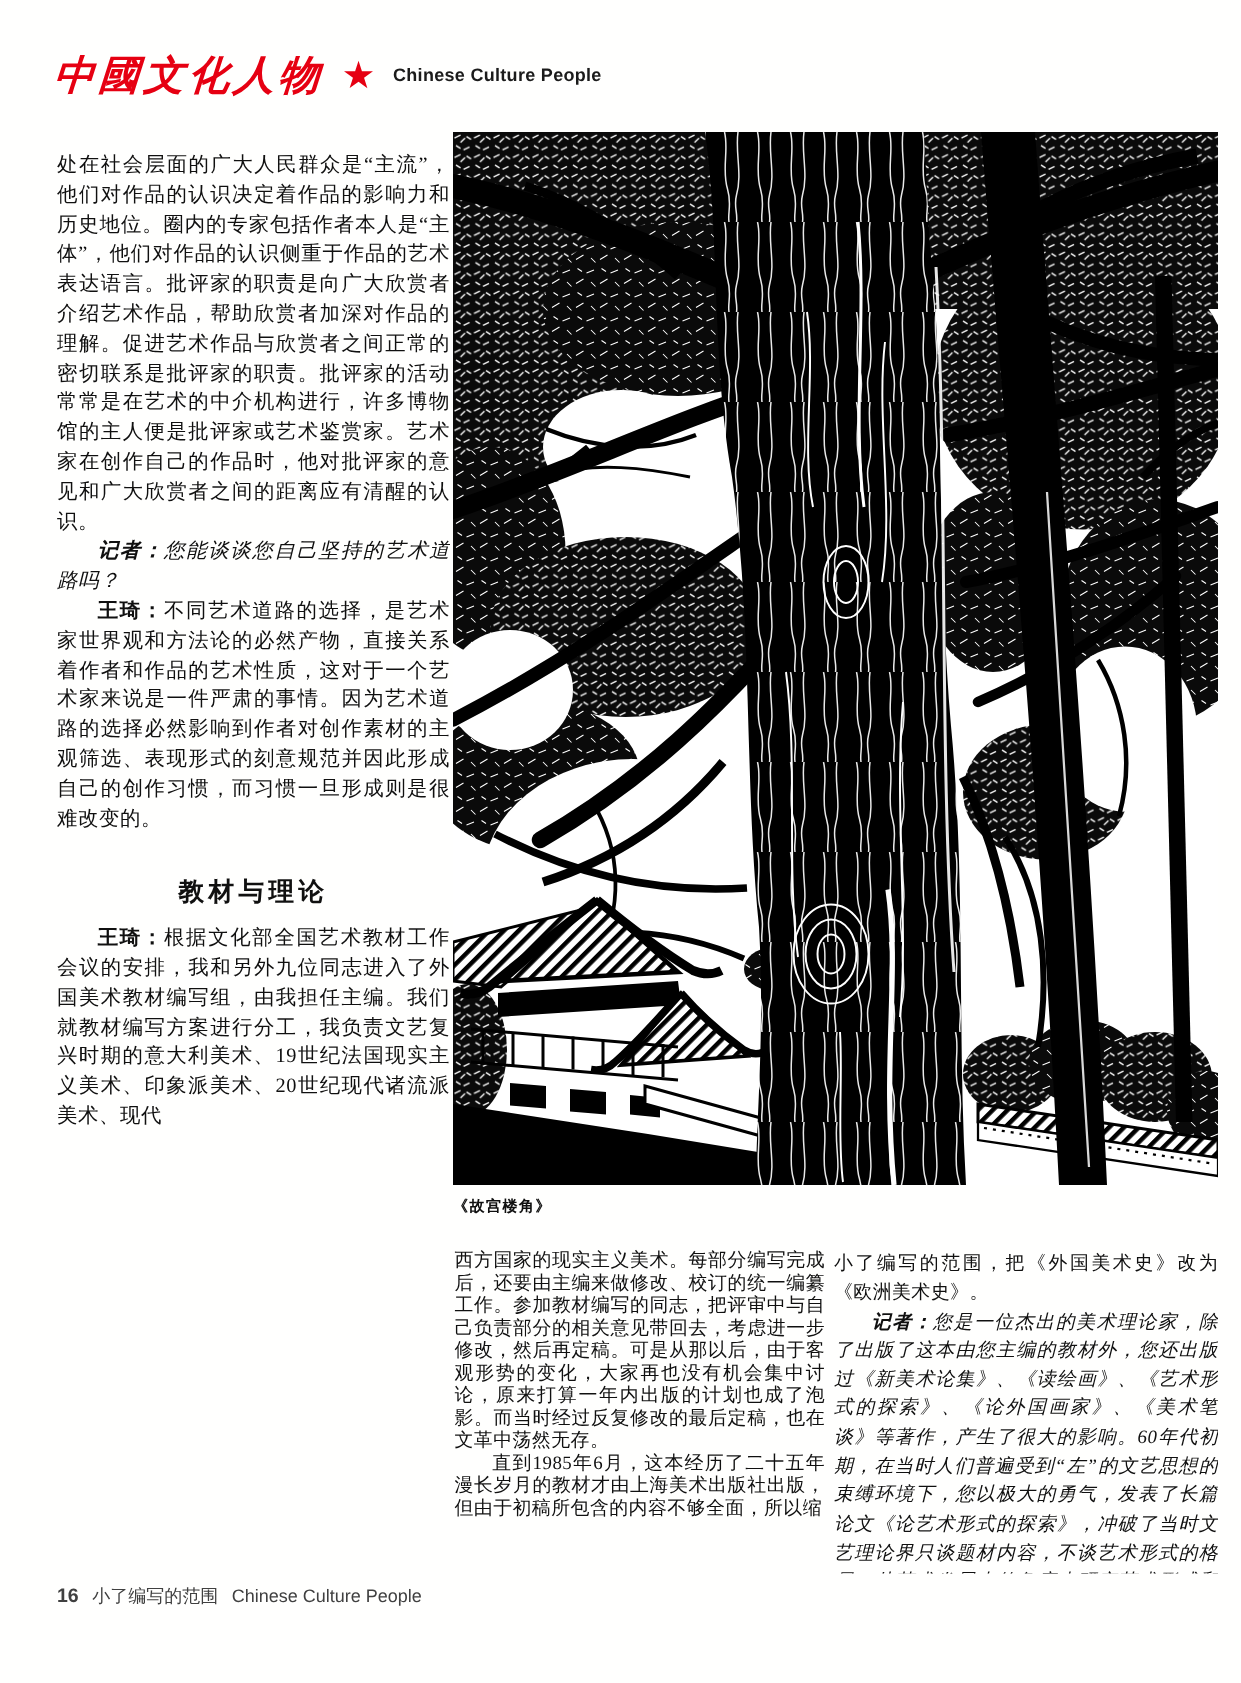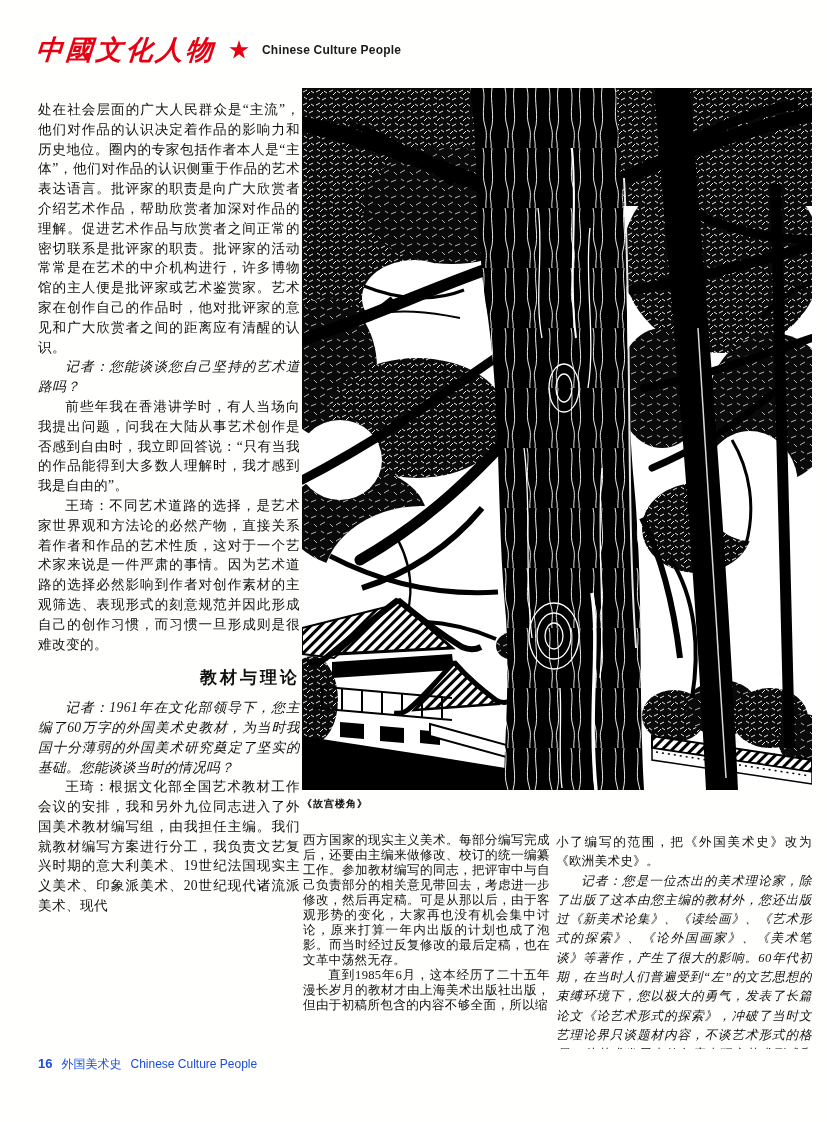--- a/index.html
+++ b/index.html
@@ -18,52 +18,50 @@
   .col{position:absolute;text-align:justify;text-justify:inter-ideograph;}
   .col-left{left:38px;top:100px;width:262px;height:960px;font-size:13.6px;
             line-height:19.8px;letter-spacing:.4px;overflow:hidden;}
   .col-mid{left:303px;top:833px;width:247px;height:216px;font-size:12.6px;
            line-height:15px;letter-spacing:.3px;overflow:hidden;}
   .col-right{left:556px;top:833px;width:256px;height:216px;font-size:12.6px;
              line-height:19.3px;letter-spacing:.3px;overflow:hidden;}
   .par{margin:0;text-indent:2em;}
   .par.noind{text-indent:0;}
   .kai{font-style:italic;}
-  .label{font-weight:normal;}
-  .section-heading{font-size:17px;font-weight:bold;text-align:right;
-                   margin:14px 0 10px;letter-spacing:3px;}
+  .label{font-weight:bold;}
+  .section-heading{font-size:17px;font-weight:bold;text-align:center;
+                   margin:30px 0 10px;letter-spacing:3px;}
 
   
   .artwork{position:absolute;left:302px;top:88px;width:510px;height:702px;}
   .caption{position:absolute;left:302px;top:797px;font-size:10px;font-weight:bold;
            letter-spacing:1px;}
 
   
   .footer{position:absolute;left:38px;top:1056px;display:flex;gap:9px;align-items:baseline;
-          font-family:"Liberation Sans",sans-serif;font-size:12px;color:#1d4ed8;}
+          font-family:"Liberation Sans",sans-serif;font-size:12px;color:#404040;}
   .page-num{font-weight:bold;font-size:13px;}
 </style>
 </head>
 <body>
 
 <div class="page">
 
   <div class="header">
     <span class="logo-cn">中國文化人物</span>
     <span class="star">★</span>
     <span class="logo-en">Chinese Culture People</span>
   </div>
 
   <div class="col col-left">
     <p class="par noind"><span class="label"></span><span>处在社会层面的广大人民群众是“主流”，他们对作品的认识决定着作品的影响力和历史地位。圈内的专家包括作者本人是“主体”，他们对作品的认识侧重于作品的艺术表达语言。批评家的职责是向广大欣赏者介绍艺术作品，帮助欣赏者加深对作品的理解。促进艺术作品与欣赏者之间正常的密切联系是批评家的职责。批评家的活动常常是在艺术的中介机构进行，许多博物馆的主人便是批评家或艺术鉴赏家。艺术家在创作自己的作品时，他对批评家的意见和广大欣赏者之间的距离应有清醒的认识。</span></p>
     <p class="par kai"><span class="label">记者：</span><span>您能谈谈您自己坚持的艺术道路吗？</span></p>
-    <p class="par"><span>前些年我在香港讲学时，有人当场向我提出问题，问我在大陆从事艺术创作是否感到自由时，我立即回答说：“只有当我的作品能得到大多数人理解时，我才感到我是自由的”。</span></p>
     <p class="par"><span class="label">王琦：</span><span>不同艺术道路的选择，是艺术家世界观和方法论的必然产物，直接关系着作者和作品的艺术性质，这对于一个艺术家来说是一件严肃的事情。因为艺术道路的选择必然影响到作者对创作素材的主观筛选、表现形式的刻意规范并因此形成自己的创作习惯，而习惯一旦形成则是很难改变的。</span></p>
     <h2 class="section-heading">教材与理论</h2>
-    <p class="par kai"><span class="label">记者：</span><span>1961年在文化部领导下，您主编了60万字的外国美术史教材，为当时我国十分薄弱的外国美术研究奠定了坚实的基础。您能谈谈当时的情况吗？</span></p>
     <p class="par"><span class="label">王琦：</span><span>根据文化部全国艺术教材工作会议的安排，我和另外九位同志进入了外国美术教材编写组，由我担任主编。我们就教材编写方案进行分工，我负责文艺复兴时期的意大利美术、19世纪法国现实主义美术、印象派美术、20世纪现代诸流派美术、现代</span></p>
   </div>
 
   <svg class="artwork" viewBox="0 0 510 702" width="510" height="702" aria-hidden="true">
     <defs>
       <pattern id="fol" width="13" height="13" patternUnits="userSpaceOnUse">
         <rect width="13" height="13" fill="#0a0a0a"></rect>
         <path d="M1 4l4 -2 M7 12l4 -2 M9 3l3 2 M2 9l3 2 M5 7l3 -3" stroke="#fff" stroke-width="0.9" fill="none"></path>
       </pattern>
       <pattern id="fol2" width="16" height="16" patternUnits="userSpaceOnUse">
@@ -177,17 +175,17 @@
     <p class="par"><span>直到1985年6月，这本经历了二十五年漫长岁月的教材才由上海美术出版社出版，但由于初稿所包含的内容不够全面，所以缩</span></p>
   </div>
 
   <div class="col col-right">
     <p class="par noind"><span>小了编写的范围，把《外国美术史》改为《欧洲美术史》。</span></p>
     <p class="par kai"><span class="label">记者：</span><span>您是一位杰出的美术理论家，除了出版了这本由您主编的教材外，您还出版过《新美术论集》、《读绘画》、《艺术形式的探索》、《论外国画家》、《美术笔谈》等著作，产生了很大的影响。60年代初期，在当时人们普遍受到“左”的文艺思想的束缚环境下，您以极大的勇气，发表了长篇论文《论艺术形式的探索》，冲破了当时文艺理论界只谈题材内容，不谈艺术形式的格局，从艺术发展史的角度来研究艺术形式和语言。这在当时是</span></p>
   </div>
 
   <div class="footer">
     <span class="page-num">16</span>
-    <span>外国美术史</span>
+    <span>小了编写的范围</span>
     <span>Chinese Culture People</span>
   </div>
 
 </div>
 
 </body></html>

